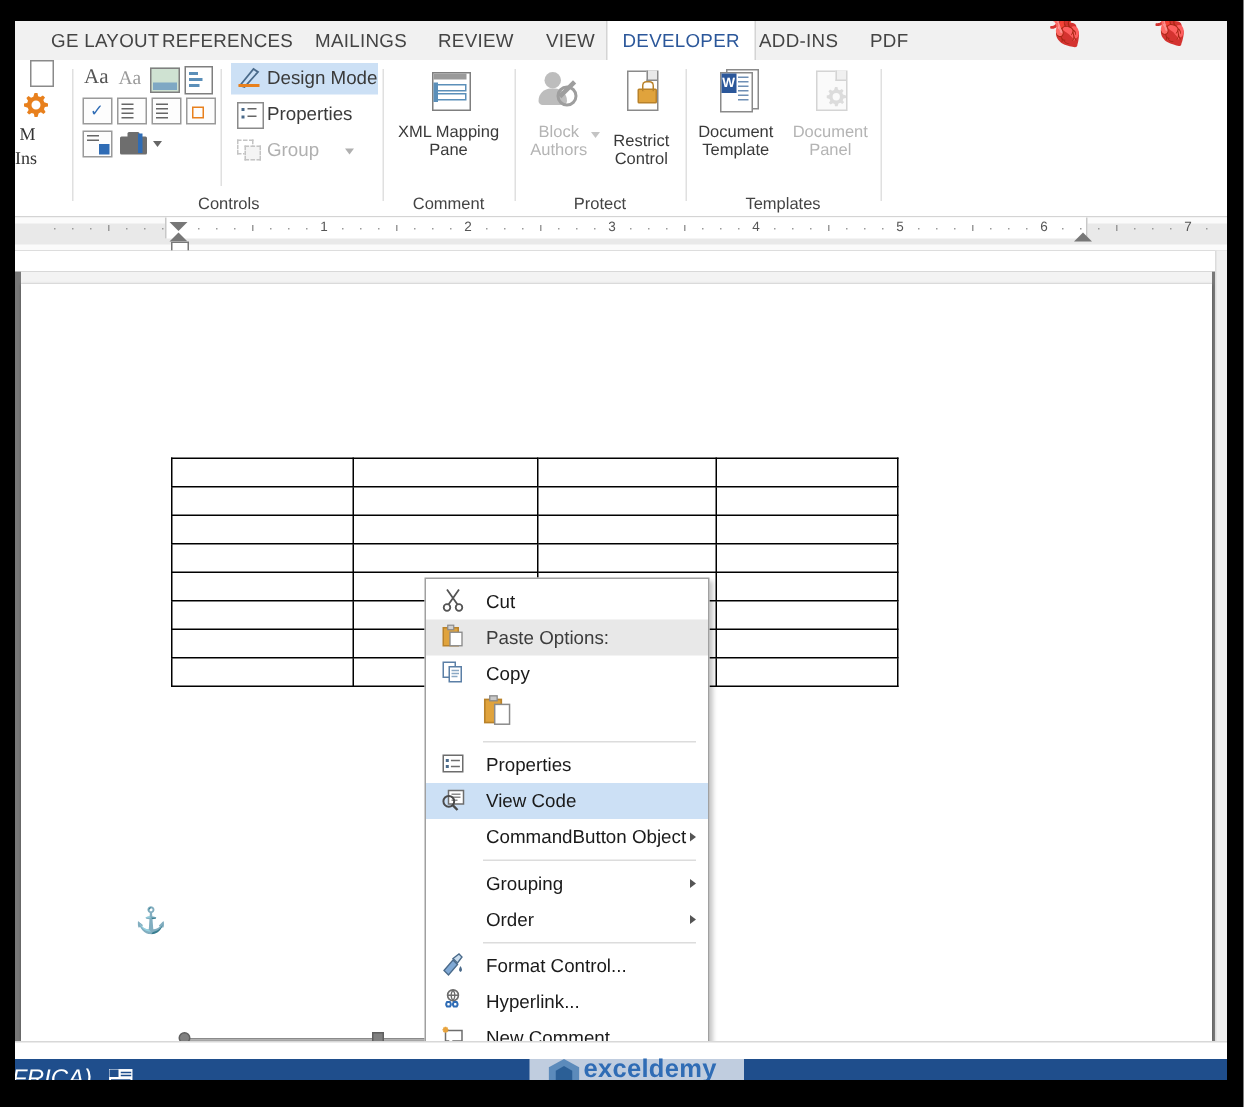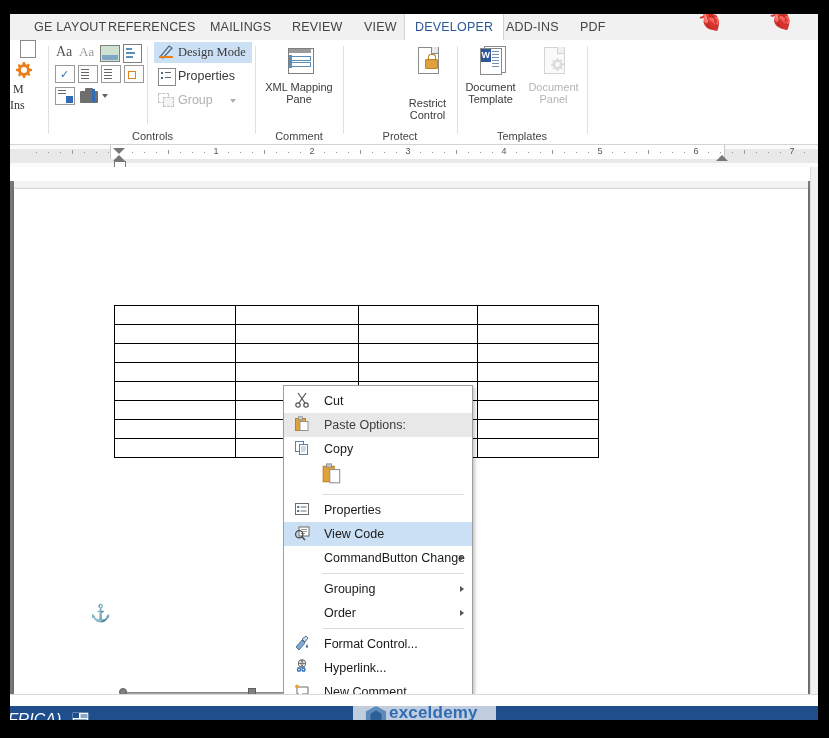--- a/index.html
+++ b/index.html
@@ -264,21 +264,21 @@
       </div>
       <div style="position:absolute;left:30px;top:47px;width:18px;height:17px;">
         <div style="position:absolute;left:0;top:4px;width:18px;height:12px;background:#6e6e6e;border-radius:1px;"></div>
         <div style="position:absolute;left:5px;top:1px;width:8px;height:4px;background:#6e6e6e;border-radius:1px 1px 0 0;"></div>
         <div style="position:absolute;left:12px;top:2px;width:3px;height:13px;background:#2f6cb5;"></div>
       </div>
       <div style="position:absolute;left:52px;top:54px;width:0;height:0;border-left:3.5px solid transparent;border-right:3.5px solid transparent;border-top:4px solid #666;"></div>
 
       <div class="grpsep" style="left:97px;top:6px;height:78px;"></div>
 
-      <div class="tglrow sel" style="left:104px;top:2px;width:98px;font-family:Liberation Serif, serif;">
+      <div class="tglrow sel" style="left:104px;top:2px;width:98px;">
         <span style="position:absolute;left:4px;top:2px;width:16px;height:16px;">
           <svg viewBox="0 0 16 16" width="16" height="16">
             <path d="M2 13 L11 2 L14 4 L5 14 Z" fill="none" stroke="#4a6a8a" stroke-width="1.2"></path>
             <path d="M1 13 h14" stroke="#e8801d" stroke-width="2"></path>
           </svg>
         </span>
         <span>Design Mode</span>
       </div>
       <div class="tglrow" style="left:104px;top:26px;width:98px;">
         <span style="position:absolute;left:4px;top:2px;width:16px;height:16px;border:1px solid #8a8a8a;">
@@ -310,28 +310,39 @@
           <span style="position:absolute;left:5px;top:9px;width:3px;height:13px;background:#5b8fb9;"></span>
         </span>
         <div style="margin-top:3px;">XML Mapping</div>
         <div>Pane</div>
       </div>
       <div class="glabel">Comment</div>
     </div>
     <div class="grpsep" style="left:333px;"></div>
 
     <div class="grp" style="left:335px;width:110px;">
+      <div class="bigbtn dis" style="left:0;top:6px;width:55px;">
+        <span style="display:inline-block;width:32px;height:30px;position:relative;">
+          <span style="position:absolute;left:6px;top:2px;width:11px;height:11px;border-radius:50%;background:#bdbdbd;"></span>
+          <span style="position:absolute;left:2px;top:13px;width:19px;height:11px;border-radius:9px 9px 3px 3px;background:#bdbdbd;"></span>
+          <span style="position:absolute;left:14px;top:11px;width:14px;height:14px;border-radius:50%;border:2.5px solid #9e9e9e;box-sizing:border-box;"></span>
+          <span style="position:absolute;left:16px;top:17px;width:14px;height:2.5px;background:#9e9e9e;transform:rotate(-45deg);transform-origin:left center;"></span>
+        </span>
+        <div style="margin-top:3px;">Block</div>
+        <div>Authors</div>
+        <span style="position:absolute;right:0px;bottom:14px;width:0;height:0;border-left:3.5px solid transparent;border-right:3.5px solid transparent;border-top:4px solid #c4c4c4;"></span>
+      </div>
       <div class="bigbtn" style="left:55px;top:6px;width:55px;">
         <span style="display:inline-block;width:28px;height:30px;position:relative;">
           <span style="position:absolute;left:4px;top:1px;width:19px;height:25px;border:1px solid #8a8a8a;background:#fff;"></span>
           <span style="position:absolute;left:17px;top:1px;width:6px;height:6px;background:#e9e9e9;border-left:1px solid #8a8a8a;border-bottom:1px solid #8a8a8a;"></span>
           <span style="position:absolute;left:11px;top:13px;width:11px;height:8px;background:#e0a33c;border:1px solid #b9822a;border-radius:1px;"></span>
           <span style="position:absolute;left:14px;top:8px;width:6px;height:6px;border:1.5px solid #b9822a;border-bottom:none;border-radius:3px 3px 0 0;"></span>
         </span>
-        <div style="margin-top:19px;">Restrict</div>
+        <div style="margin-top:9px;">Restrict</div>
         <div>Control</div>
       </div>
       <div class="glabel">Protect</div>
     </div>
     <div class="grpsep" style="left:447px;"></div>
 
     <div class="grp" style="left:449px;width:126px;">
       <div class="bigbtn" style="left:0;top:6px;width:63px;">
         <span style="display:inline-block;width:32px;height:30px;position:relative;">
           <span style="position:absolute;left:9px;top:0px;width:20px;height:25px;border:1px solid #8a8a8a;background:#fff;"></span>
@@ -575,21 +586,21 @@
               <rect x="5" y="2" width="10" height="9" fill="#fff" stroke="#6d6d6d" stroke-width="1"></rect>
               <path d="M7 4.5h6 M7 6.5h6 M7 8.5h4" stroke="#8a8a8a" stroke-width="0.9"></path>
               <circle cx="5.2" cy="9.2" r="3.6" fill="none" stroke="#4a4a4a" stroke-width="1.3"></circle>
               <path d="M7.8 11.8 L11 15" stroke="#4a4a4a" stroke-width="1.6"></path>
             </svg>
           </span>
           <span>View Code</span>
         </div>
 
         <div class="mi">
-          <span>CommandButton Change</span>
+          <span>CommandButton Object</span>
           <span class="arw"></span>
         </div>
 
         <div class="midiv"></div>
 
         <div class="mi">
           <span>Grouping</span>
           <span class="arw"></span>
         </div>
 

